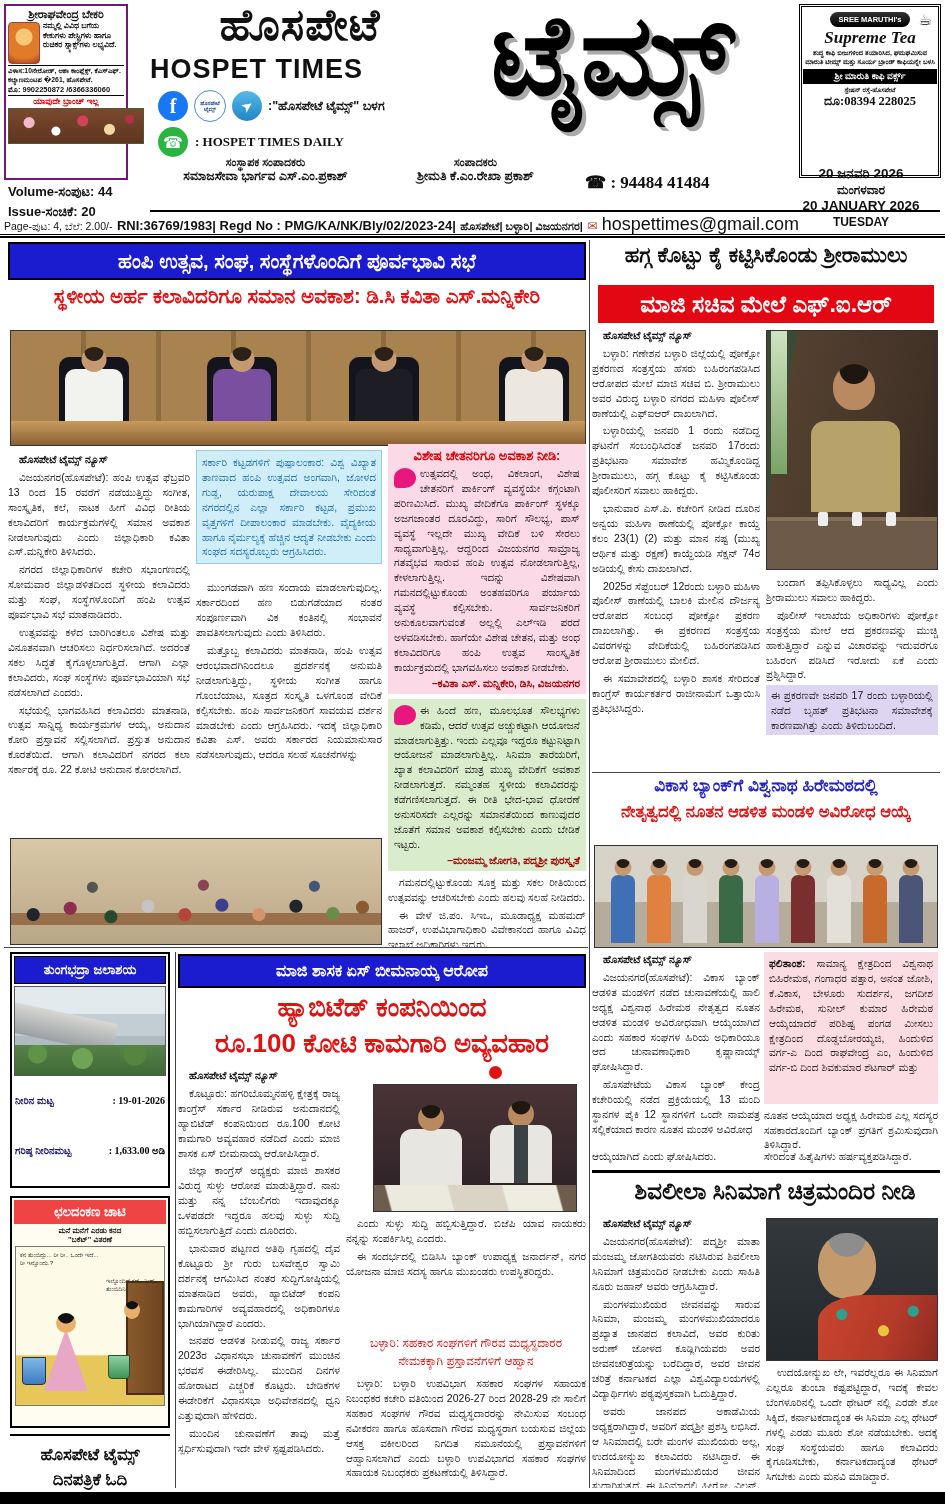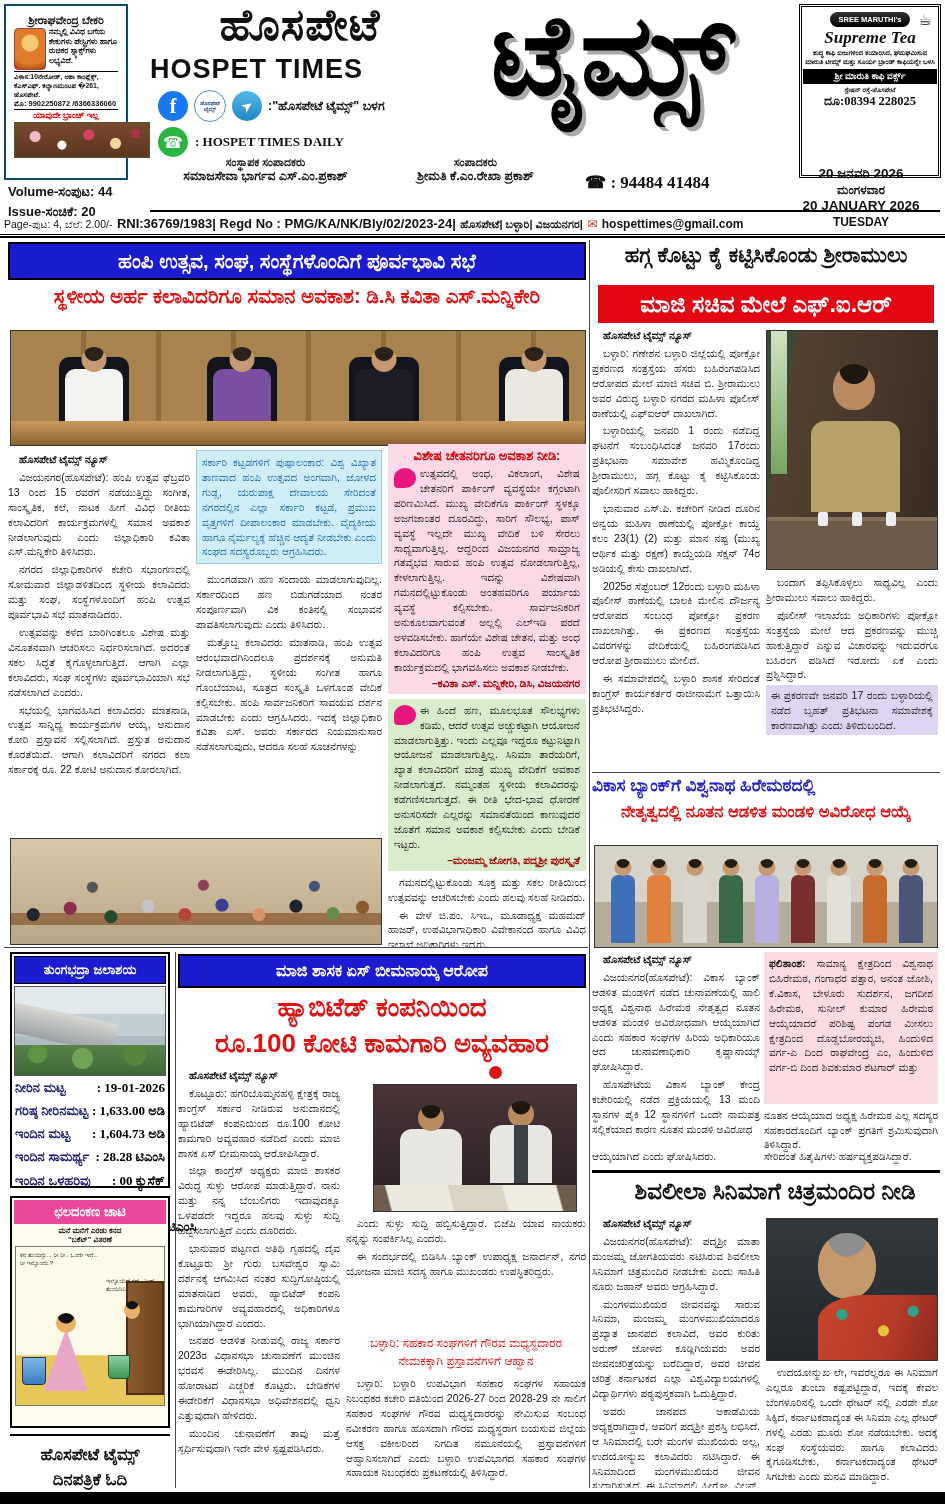--- a/index.html
+++ b/index.html
@@ -1,21 +1,21 @@
 <!DOCTYPE html>
 <html><head>
 <meta charset="utf-8">
 <style>
   html,body{margin:0;padding:0;background:#e8e8e8;}
   #page{position:relative;width:945px;height:1504px;background:#fff;margin:0 auto;
         font-family:"Liberation Sans","DejaVu Sans",sans-serif;color:#111;overflow:hidden;}
   .abs{position:absolute;}
 
   
-  #ad-bakery{left:4px;top:4px;width:124px;height:176px;border:2px solid #0c4a6e;padding:8px;font-size:8px;box-sizing:border-box;}
+  #ad-bakery{left:4px;top:4px;width:124px;height:176px;border:2px solid #701a75;padding:2px;font-size:8px;box-sizing:border-box;}
   .bak-title{font-size:11px;font-weight:bold;text-align:center;}
   .deity{float:left;width:30px;height:40px;margin:1px 3px 1px 0;border-radius:4px;
          background:radial-gradient(circle at 50% 35%,#f7c873 0 8px,#e07b2a 9px 70%,#a33c12 100%);border:1px solid #944;}
   .bak-desc{font-size:7.8px;font-weight:bold;line-height:1.25;}
   .bak-addr{clear:both;font-size:6.8px;font-weight:bold;line-height:1.3;border-top:1px solid #000;margin-top:2px;padding-top:1px;}
   .bak-phone{font-size:7.5px;font-weight:bold;}
   .bak-note{color:#d00;font-size:8.5px;font-weight:bold;text-align:center;border-top:1px solid #000;}
   #photo-pastry{width:134px;height:34px;margin:1px auto 0;border:1px solid #553;
     background:radial-gradient(circle at 15% 40%,#f2b9c9 0 5px,transparent 6px),
                radial-gradient(circle at 35% 65%,#fff 0 4px,transparent 5px),
@@ -49,30 +49,30 @@
   #editor{left:378px;top:156px;width:195px;text-align:center;}
   .role{font-size:11px;font-weight:bold;}
   .rname{font-size:12.5px;font-weight:bold;}
   #phone-row{left:585px;top:172px;font-size:17px;font-weight:bold;font-family:"Liberation Serif",serif;}
   #vol{left:8px;top:182px;font-size:13px;font-weight:bold;line-height:1.5;}
   #datebox{left:782px;top:166px;width:158px;text-align:center;line-height:1.25;}
   .d1{font-size:13.5px;font-weight:bold;} .d2{font-size:12px;font-weight:bold;}
   #hr1{left:150px;top:210px;width:790px;border-top:2.5px solid #000;}
   #infoline{left:4px;top:214px;width:930px;white-space:nowrap;}
   .inf-a{font-size:10.5px;} .inf-b{font-size:13px;font-weight:bold;} .inf-c{font-size:11px;font-weight:bold;}
-  .inf-mail{font-size:12px;font-weight:bold;}
+  .inf-mail{font-size:18px;font-weight:normal;}
   .mail-ico{color:#c0392b;font-size:12px;}
   #hr2{left:0;top:234px;width:945px;height:4px;border-top:1.5px solid #000;border-bottom:2.5px solid #000;box-sizing:border-box;}
 
   
   .kicker-blue{background:#1b1bd0;color:#fff;font-weight:bold;text-align:center;border:2.5px solid #000;box-sizing:border-box;}
   .bar-red{background:#e30613;color:#fff;font-weight:bold;text-align:center;}
   .hl-red{color:#e01212;font-weight:bold;text-align:center;}
   .hl-blk{color:#111;font-weight:bold;text-align:center;}
-  .hl-blue{color:#2323c8;font-weight:bold;}
+  .hl-blue{color:#2323c8;font-weight:bold;text-align:center;}
   .dateline{font-weight:bold;text-align:center;font-size:11px;margin:0 0 2px;}
   .cols p{margin:0 0 3px;font-size:10.5px;line-height:1.42;text-align:justify;text-indent:11px;}
   .photo{border:1.5px solid #333;box-sizing:border-box;overflow:hidden;}
   .vline{border-left:1.5px solid #444;}
   .hline{border-top:1.5px solid #444;}
 
   .box-blue{background:#cfeef8;border:1px solid #9cd;color:#1566a6;padding:4px 5px;font-size:10.5px;line-height:1.42;text-align:justify;}
   .box-pink{background:#fbd9e6;padding:4px 6px;box-sizing:border-box;}
   .box-green{background:#d9eccb;padding:4px 6px;box-sizing:border-box;}
   .box-lav{background:#ded5f3;padding:3px 5px;font-size:10.5px;line-height:1.4;text-align:justify;box-sizing:border-box;}
@@ -139,25 +139,25 @@
   #photo-dam .green{position:absolute;left:0;bottom:0;width:100%;height:34%;
      background:radial-gradient(circle at 15% 30%,#5f9348 0 9px,transparent 10px),
                 radial-gradient(circle at 45% 45%,#6fa355 0 10px,transparent 11px),
                 radial-gradient(circle at 80% 30%,#54863f 0 11px,transparent 12px),
                 linear-gradient(#58824a,#3f6a35);}
 
   
   #res-box{left:10px;top:952px;width:160px;height:236px;border:2px solid #000;box-sizing:border-box;background:#fff;}
   .res-title{background:#1b1bd0;color:#fff;font-weight:bold;font-size:13px;text-align:center;line-height:26px;height:26px;margin:2px;border:1px solid #000;}
   #photo-dam{position:relative;margin:0 2px;height:88px;border:1px solid #555;overflow:hidden;}
-  .tb-row{display:flex;justify-content:space-between;font-size:13px;line-height:1.78;padding:0 3px;}
+  .tb-row{display:flex;justify-content:space-between;font-size:10px;line-height:1.78;padding:16px 3px;}
   .tb-l{color:#1a1a6e;font-weight:bold;white-space:nowrap;}
   .tb-v{color:#000;font-weight:bold;font-family:"Liberation Serif",serif;white-space:nowrap;}
   #cart-box{left:10px;top:1196px;width:160px;height:232px;border:2px solid #000;box-sizing:border-box;background:#fffdf2;}
-  .cart-title{background:#ec4899;color:#fff;font-weight:bold;font-size:13px;text-align:center;line-height:24px;height:24px;margin:2px;}
+  .cart-title{background:#ef4444;color:#fff;font-weight:bold;font-size:13px;text-align:center;line-height:24px;height:24px;margin:2px;}
   .cart-cap{font-size:7.6px;font-weight:bold;text-align:center;line-height:1.25;}
   #cart-scene{position:relative;margin:1px 3px;height:158px;border:1px solid #777;overflow:hidden;
      background:linear-gradient(transparent 0 68%,#e8c75a 69%),#fdfbe8;}
   .bubble{position:absolute;font-size:6.2px;line-height:1.25;color:#222;}
   .cwoman{position:absolute;left:28px;bottom:14px;width:0;height:0;border-left:22px solid transparent;border-right:22px solid transparent;border-bottom:62px solid #e8a7c4;}
   .cwhead{position:absolute;left:40px;bottom:72px;width:20px;height:20px;border-radius:50%;
      background:radial-gradient(circle at 50% 10%,#111 0 8px,#e8b06a 9px);}
   .cbucket1{position:absolute;left:6px;bottom:20px;width:22px;height:26px;background:linear-gradient(#7fb8e8,#3c7cc0);border:1px solid #235;border-radius:0 0 4px 4px;}
   .cbucket2{position:absolute;right:34px;bottom:26px;width:20px;height:22px;background:linear-gradient(#8fd0a0,#3f9358);border:1px solid #253;border-radius:0 0 4px 4px;}
   .cdoor{position:absolute;right:0;bottom:10px;width:34px;height:110px;background:linear-gradient(90deg,#8a5a2c,#6e4520);border:2px solid #4a2d12;}
@@ -265,21 +265,21 @@
     <p class="dateline">ಹೊಸಪೇಟೆ ಟೈಮ್ಸ್ ನ್ಯೂಸ್</p>
     <div>
         <p>ವಿಜಯನಗರ(ಹೊಸಪೇಟೆ): ಹಂಪಿ ಉತ್ಸವ ಫೆಬ್ರವರಿ 13 ರಿಂದ 15 ರವರೆಗೆ ನಡೆಯುತ್ತಿದ್ದು ಸಂಗೀತ, ಸಾಂಸ್ಕೃತಿಕ, ಕಲೆ, ನಾಟಕ ಹೀಗೆ ವಿವಿಧ ರೀತಿಯ ಕಲಾವಿದರಿಗೆ ಕಾರ್ಯಕ್ರಮಗಳಲ್ಲಿ ಸಮಾನ ಅವಕಾಶ ನೀಡಲಾಗುವುದು ಎಂದು ಜಿಲ್ಲಾಧಿಕಾರಿ ಕವಿತಾ ಎಸ್.ಮನ್ನಿಕೇರಿ ತಿಳಿಸಿದರು.</p>
         <p>ನಗರದ ಜಿಲ್ಲಾಧಿಕಾರಿಗಳ ಕಚೇರಿ ಸಭಾಂಗಣದಲ್ಲಿ ಸೋಮವಾರ ಜಿಲ್ಲಾಡಳಿತದಿಂದ ಸ್ಥಳೀಯ ಕಲಾವಿದರು ಮತ್ತು ಸಂಘ, ಸಂಸ್ಥೆಗಳೊಂದಿಗೆ ಹಂಪಿ ಉತ್ಸವ ಪೂರ್ವಭಾವಿ ಸಭೆ ಮಾತನಾಡಿದರು.</p>
         <p>ಉತ್ಸವವನ್ನು ಕಳೆದ ಬಾರಿಗಿಂತಲೂ ವಿಶೇಷ ಮತ್ತು ವಿನೂತನವಾಗಿ ಆಚರಿಸಲು ನಿರ್ಧರಿಸಲಾಗಿದೆ. ಅದರಂತೆ ಸಕಲ ಸಿದ್ಧತೆ ಕೈಗೊಳ್ಳಲಾಗುತ್ತಿದೆ. ಆಗಾಗಿ ಎಲ್ಲಾ ಕಲಾವಿದರು, ಸಂಘ ಸಂಸ್ಥೆಗಳು ಪೂರ್ವಭಾವಿಯಾಗಿ ಸಭೆ ನಡೆಸಲಾಗಿದೆ ಎಂದರು.</p>
         <p>ಸಭೆಯಲ್ಲಿ ಭಾಗವಹಿಸಿದ ಕಲಾವಿದರು ಮಾತನಾಡಿ, ಉತ್ಸವ ಸಾನ್ನಿಧ್ಯ ಕಾರ್ಯಕ್ರಮಗಳ ಆಯ್ಕೆ, ಅನುದಾನ ಕೋರಿ ಪ್ರಸ್ತಾವನೆ ಸಲ್ಲಿಸಲಾಗಿದೆ. ಪ್ರಸ್ತುತ ಅನುದಾನ ಕೊರತೆಯಿದೆ. ಆಗಾಗಿ ಕಲಾವಿದರಿಗೆ ನಗರದ ಕಲಾ ಸರ್ಕಾರಕ್ಕೆ ರೂ. 22 ಕೋಟಿ ಅನುದಾನ ಕೋರಲಾಗಿದೆ.</p>
       </div>
   </div>
   <div class="abs" style="left:196px;top:450px;width:186px;height:385px;overflow:hidden;">
     <div class="box-blue">ಸರ್ಕಾರಿ ಕಟ್ಟಡಗಳಿಗೆ ಪುಷ್ಪಾಲಂಕಾರ: ವಿಶ್ವ ವಿಖ್ಯಾತ ತಾಣವಾದ ಹಂಪಿ ಉತ್ಸವದ ಅಂಗವಾಗಿ, ಜೋಳದ ಗುಡ್ಡ, ಯರುಪಾಕ್ಷ ದೇವಾಲಯ ಸೇರಿದಂತೆ ನಗರದಲ್ಲಿನ ಎಲ್ಲಾ ಸರ್ಕಾರಿ ಕಟ್ಟಡ, ಪ್ರಮುಖ ವೃತ್ತಗಳಿಗೆ ದೀಪಾಲಂಕಾರ ಮಾಡಬೇಕು. ವೈದ್ಯಕೀಯ ಹಾಗೂ ನೈರ್ಮಲ್ಯಕ್ಕೆ ಹೆಚ್ಚಿನ ಆದ್ಯತೆ ನೀಡಬೇಕು ಎಂದು ಸಂಘದ ಸದಸ್ಯರೊಬ್ಬರು ಆಗ್ರಹಿಸಿದರು.</div>
-    <div class="cols" style="margin-top:8px;">
+    <div class="cols" style="margin-top:16px;">
         <p>ಮುಂಗಡವಾಗಿ ಹಣ ಸಂದಾಯ ಮಾಡಲಾಗುವುದಿಲ್ಲ. ಸರ್ಕಾರದಿಂದ ಹಣ ಬಿಡುಗಡೆಯಾದ ನಂತರ ಸಂಪೂರ್ಣವಾಗಿ ವಿಕ ಕಂತಿನಲ್ಲಿ ಸಂಭಾವನೆ ಪಾವತಿಸಲಾಗುವುದು ಎಂದು ತಿಳಿಸಿದರು.</p>
         <p>ಮತ್ತೊಬ್ಬ ಕಲಾವಿದರು ಮಾತನಾಡಿ, ಹಂಪಿ ಉತ್ಸವ ಆರಂಭವಾದಗಿನಿಂದಲೂ ಪ್ರದರ್ಶನಕ್ಕೆ ಅನುಮತಿ ನೀಡಲಾಗುತ್ತಿದ್ದು, ಸ್ಥಳೀಯ ಸಂಗೀತ ಹಾಗೂ ಗೊಂಬೆಯಾಟ, ಸೂತ್ರದ ಸಂಸ್ಕೃತಿ ಒಳಗೊಂಡ ವೇದಿಕೆ ಕಲ್ಪಿಸಬೇಕು. ಹಂಪಿ ಸಾರ್ವಜನಿಕರಿಗೆ ಸಾವಯವ ದರ್ಶನ ಮಾಡಬೇಕು ಎಂದು ಆಗ್ರಹಿಸಿದರು. ಇದಕ್ಕೆ ಜಿಲ್ಲಾಧಿಕಾರಿ ಕವಿತಾ ಎಸ್. ಅವರು ಸರ್ಕಾರದ ನಿಯಮಾನುಸಾರ ನಡೆಸಲಾಗುವುದು, ಆದರೂ ಸಲಹೆ ಸೂಚನೆಗಳನ್ನು</p>
       </div>
   </div>
   <div class="abs" style="left:388px;top:444px;width:198px;height:503px;overflow:hidden;">
     <div class="box-pink">
       <p class="box-title">ವಿಶೇಷ ಚೇತನರಿಗೂ ಅವಕಾಶ ನೀಡಿ:</p>
       <div class="qmark"></div>
       <p class="qbody">ಉತ್ಸವದಲ್ಲಿ ಅಂಧ, ವಿಕಲಾಂಗ, ವಿಶೇಷ ಚೇತನರಿಗೆ ಪಾರ್ಕಿಂಗ್ ವ್ಯವಸ್ಥೆಯೇ ಕಗ್ಗಂಟಾಗಿ ಪರಿಣಮಿಸಿದೆ. ಮುಖ್ಯ ವೇದಿಕೆಗೂ ಪಾರ್ಕಿಂಗ್ ಸ್ಥಳಕ್ಕೂ ಅಜಗಜಾಂತರ ದೂರವಿದ್ದು, ಸಾರಿಗೆ ಸೌಲಭ್ಯ, ಪಾಸ್ ವ್ಯವಸ್ಥೆ ಇಲ್ಲದೇ ಮುಖ್ಯ ವೇದಿಕೆ ಬಳಿ ಸೇರಲು ಸಾಧ್ಯವಾಗುತ್ತಿಲ್ಲ. ಆದ್ದರಿಂದ ವಿಜಯನಗರ ಸಾಮ್ರಾಜ್ಯ ಗತವೈಭವ ಸಾರುವ ಹಂಪಿ ಉತ್ಸವ ನೋಡಲಾಗುತ್ತಿಲ್ಲ, ಕೇಳಲಾಗುತ್ತಿಲ್ಲ. ಇದನ್ನು ವಿಶೇಷವಾಗಿ ಗಮನದಲ್ಲಿಟ್ಟುಕೊಂಡು ಅಂತಹವರಿಗೂ ಪರ್ಯಾಯ ವ್ಯವಸ್ಥೆ ಕಲ್ಪಿಸಬೇಕು. ಸಾರ್ವಜನಿಕರಿಗೆ ಅನುಕೂಲವಾಗುವಂತೆ ಅಲ್ಲಲ್ಲಿ ಎಲ್‌ಇಡಿ ಪರದೆ ಅಳವಡಿಸಬೇಕು. ಹಾಗೆಯೇ ವಿಶೇಷ ಚೇತನ, ಮತ್ತು ಅಂಧ ಕಲಾವಿದರಿಗೂ ಹಂಪಿ ಉತ್ಸವ ಸಾಂಸ್ಕೃತಿಕ ಕಾರ್ಯಕ್ರಮದಲ್ಲಿ ಭಾಗವಹಿಸಲು ಅವಕಾಶ ನೀಡಬೇಕು.</p>
       <p class="qsign">–ಕವಿತಾ ಎಸ್. ಮನ್ನಿಕೇರಿ, ಡಿಸಿ, ವಿಜಯನಗರ</p>

